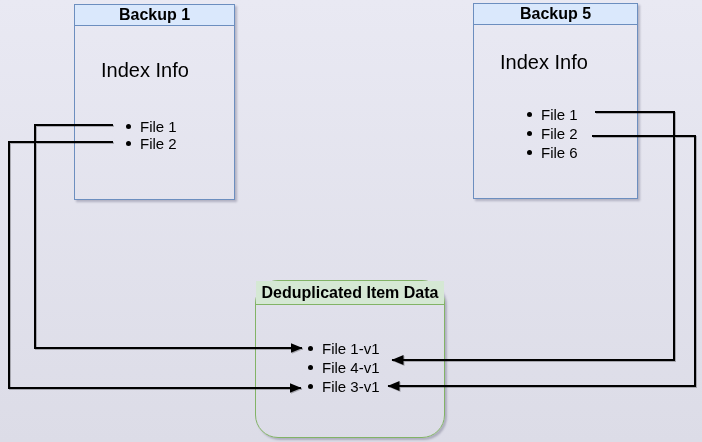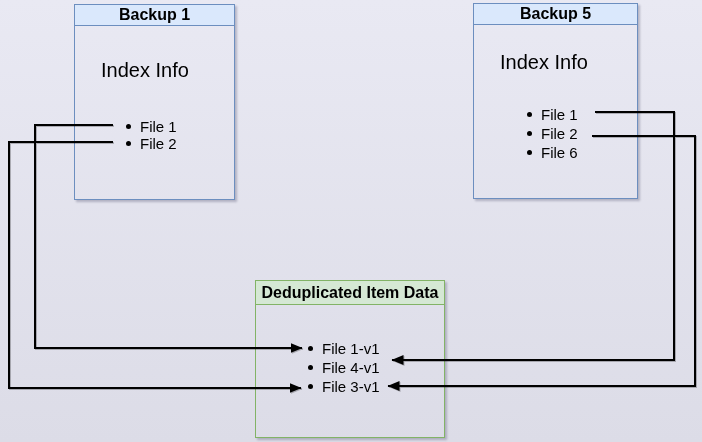--- a/index.html
+++ b/index.html
@@ -6,21 +6,21 @@
   .canvas{
     position:relative;
     width:702px;height:442px;
     overflow:hidden;
     background:linear-gradient(180deg, var(--bg-top,#e9e9f3) 0%, var(--bg-bottom,#dcdce7) 100%);
     font-family:"Liberation Sans", sans-serif;
     color:var(--text,#000);
   }
   .box{position:absolute;box-sizing:border-box;border:1px solid;background:transparent;}
   .box.blue{border-color:var(--blue-border,#6c8ebf);box-shadow:2px 2px 2px rgba(104,104,130,.4);}
-  .box.green{border-color:var(--green-border,#82b366);box-shadow:2px 2px 2px rgba(104,104,130,.4);}
+  .box.green{border-color:var(--green-border,#82b366);box-shadow:2px 2px 2px rgba(104,104,130,.4);border-radius:23px;}
   .box-header{
     box-sizing:border-box;height:21px;line-height:20px;
     text-align:center;font-weight:700;font-size:16px;
     border-bottom:1px solid;
   }
   .blue .box-header{background:var(--blue-fill,#dae8fc);border-bottom-color:var(--blue-border,#6c8ebf);}
   .green .box-header{background:var(--green-fill,#d5e8d4);border-bottom-color:var(--green-border,#82b366);height:24px;line-height:23px;}
 
   #backup1-box{left:74px;top:4px;width:161px;height:196px;}
   #backup2-box{left:473px;top:3px;width:165px;height:196px;}

